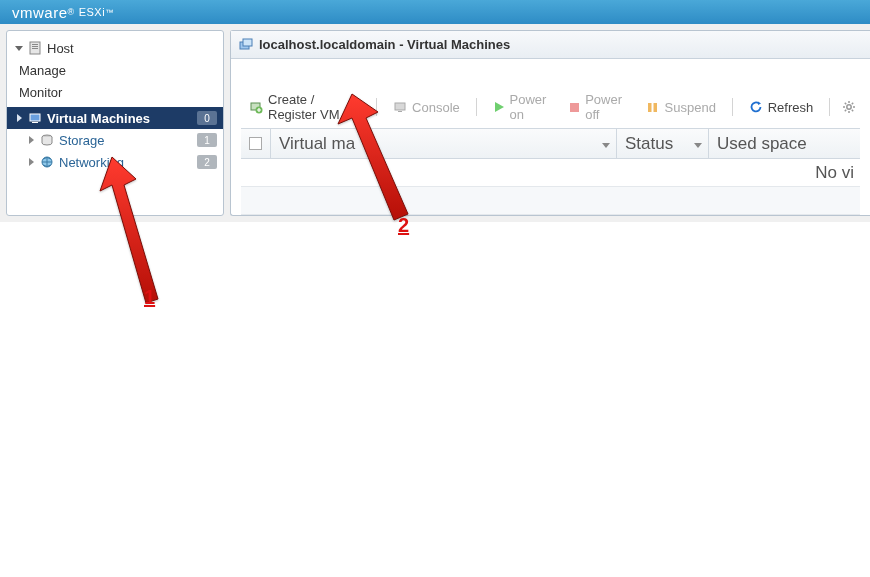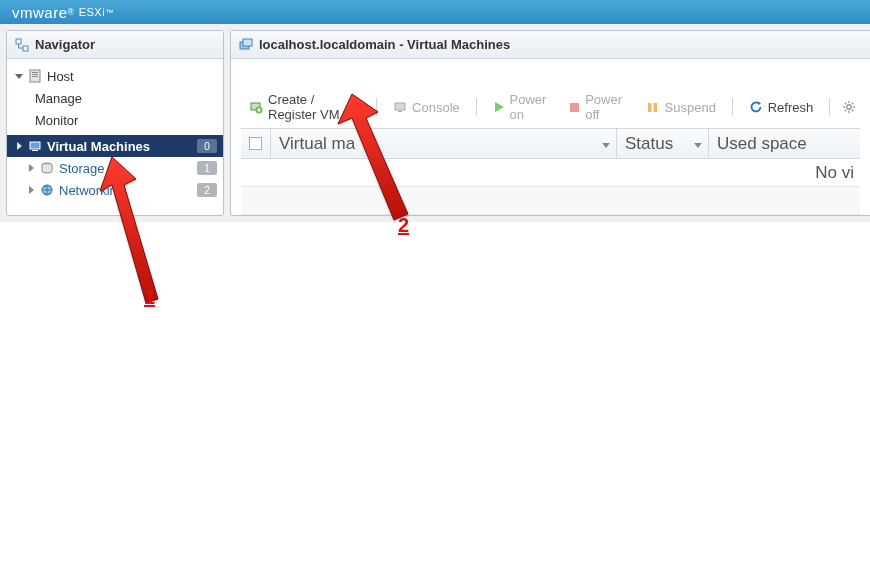--- a/index.html
+++ b/index.html
@@ -91,21 +91,21 @@
   align-items: center;
   justify-content: center;
   padding: 0 4px;
 }
 .tree-row.selected {
   background: #1d3b66;
   color: #fff;
 }
 .tree-row.selected .row-label { font-weight: bold; }
 .tree-row.selected .badge { background: #5b7394; }
-.tree-children { padding-left: 28px; }
+.tree-children { padding-left: 12px; }
 .tree-child {
   height: 22px; display: flex; align-items: center; color: #333; cursor: pointer;
 }
 .group-pad { padding-left: 18px; }
 
 .main-body { flex: 1; display: flex; flex-direction: column; }
 .toolbar {
   display: flex;
   align-items: center;
   height: 34px;
@@ -182,30 +182,20 @@
         <span class="ware">ware</span>
         <span class="reg">®</span>
     <span class="esxi">ESXi</span>
         <span class="tm">™</span>
   </div>
 </div>
 
 <div class="layout">
 
   <div class="panel nav-panel">
-    <div class="panel-title">
-      <span class="icon">
-        <svg width="14" height="14" viewBox="0 0 14 14">
-              <rect x="1" y="1" width="5" height="5" fill="none" stroke="#5b88bd"></rect>
-              <rect x="8" y="8" width="5" height="5" fill="none" stroke="#5b88bd"></rect>
-              <path d="M3.5 6V10H8" stroke="#5b88bd" fill="none"></path>
-            </svg>
-      </span>
-      <span>Navigator</span>
-    </div>
     <div class="tree">
       <div class="tree-row host">
         <span class="caret">
           <svg viewBox="0 0 8 8">
                 <path d="M0 2 L8 2 L4 7 Z" fill="#666"></path>
               </svg>
         </span>
         <span class="row-icon">
           <svg width="14" height="14" viewBox="0 0 14 14">
                 <rect x="2" y="1" width="10" height="12" fill="#e6e6e6" stroke="#888"></rect>

